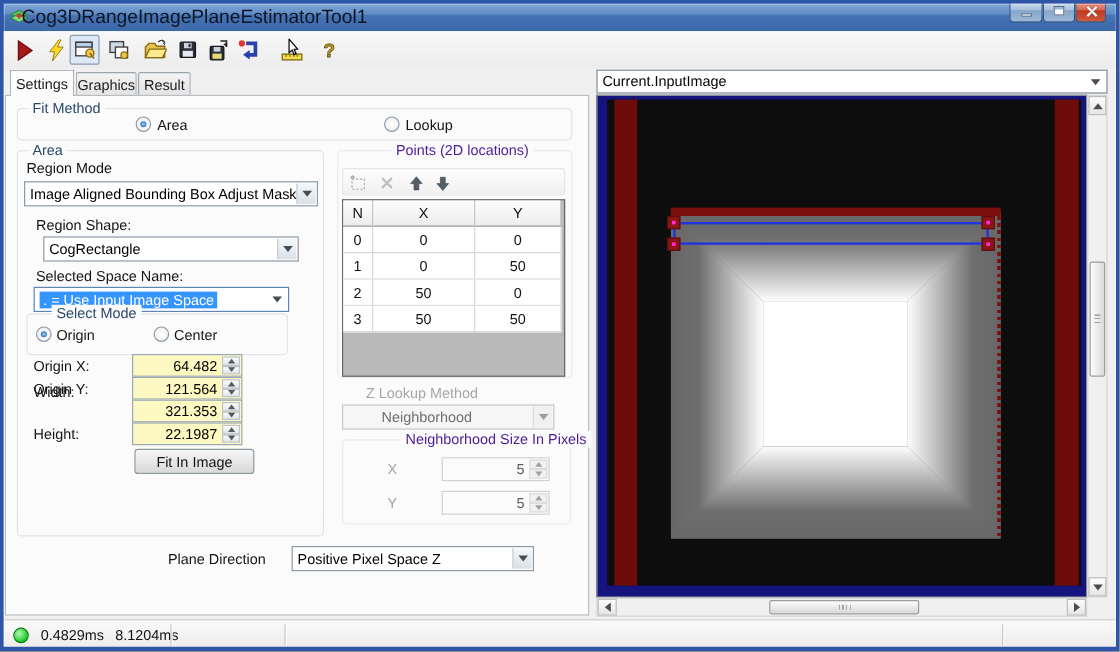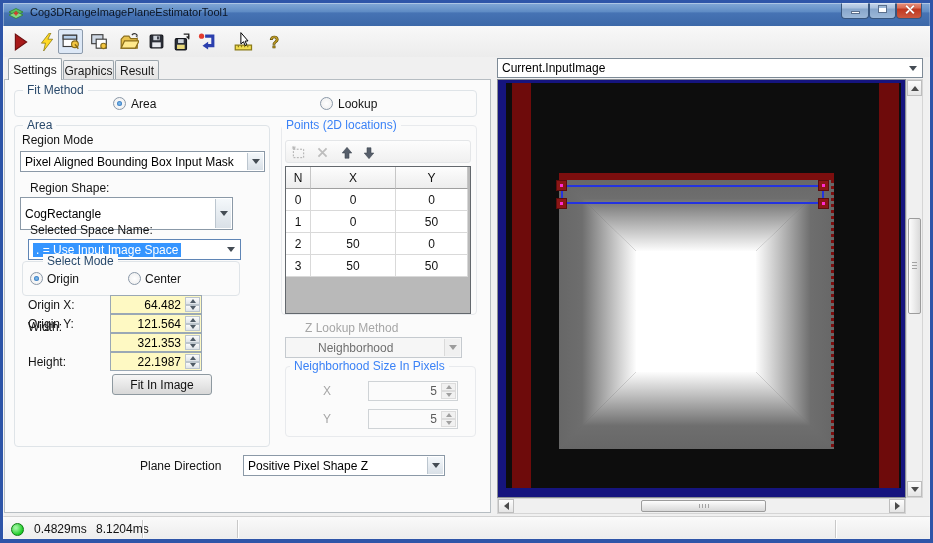--- a/index.html
+++ b/index.html
@@ -3,21 +3,21 @@
 <meta charset="utf-8">
 <style>
   html,body{margin:0;padding:0;background:#555;}
   *{box-sizing:border-box;font-family:"Liberation Sans",sans-serif;}
   .window{position:relative;width:933px;height:543px;background:#f0f0f0;overflow:hidden;}
   .win-frame{position:absolute;inset:0;border:3px solid #2e55a8;border-bottom-width:4px;pointer-events:none;z-index:60;
              box-shadow:inset 1px 1px 0 rgba(255,255,255,.35), inset -1px -1px 0 rgba(255,255,255,.2);}
   
   .titlebar{position:absolute;left:0;top:0;width:933px;height:26px;
             background:linear-gradient(180deg,#8fb2dd 0%,#5f8cc5 45%,#4673b4 50%,#3c68a8 100%);}
-  .title-text{position:absolute;left:30px;top:6px;font-size:11px;color:#0c1524;white-space:nowrap;}
+  .title-text{position:absolute;left:18px;top:6px;font-size:16px;color:#0c1524;white-space:nowrap;}
   .title-icon{position:absolute;left:8px;top:5px;width:16px;height:16px;}
   .cap-btn{position:absolute;top:0;height:19px;border:1px solid #38567e;border-top:none;border-radius:0 0 4px 4px;
            display:flex;align-items:center;justify-content:center;}
   .cap-btn.minmax{background:linear-gradient(180deg,#dbe7f5 0%,#a9c0dd 45%,#87a6cb 50%,#9cb8d8 100%);}
   .cap-btn.close{background:linear-gradient(180deg,#f0a796 0%,#d96a52 45%,#c1371f 50%,#cc5a40 100%);}
   .glyph-min{width:9px;height:3px;background:#fff;border:1px solid #5a6f8c;margin-top:6px;}
   .glyph-max{width:9px;height:8px;border:1px solid #5a6f8c;background:#fff;box-shadow:inset 0 2px 0 #9db8d6;}
   .glyph-x{position:relative;width:11px;height:11px;}
   .glyph-x::before,.glyph-x::after{content:'';position:absolute;left:5px;top:0;width:2px;height:11px;background:#fff;box-shadow:0 0 1px #7c2013;}
   .glyph-x::before{transform:rotate(45deg);}.glyph-x::after{transform:rotate(-45deg);}
@@ -29,21 +29,21 @@
   .tab{position:absolute;font-size:12px;display:flex;align-items:center;justify-content:center;
        border:1px solid #9aa4ab;border-bottom:none;background:linear-gradient(#f4f4f4,#e2e2e2);color:#1a1a1a;border-radius:2px 2px 0 0;}
   .tab.active{background:#fcfcfc;z-index:5;}
   .tab-page{position:absolute;left:4px;top:79px;width:487px;height:434px;background:#fbfbfb;border:1px solid #b6bdc2;}
   
   .lbl{position:absolute;font-size:12px;color:#141414;white-space:nowrap;}
   .lbl.dis{color:#a6a6a6;margin-left:20px;}
   .grp{position:absolute;border:1px solid #dfe4e8;border-radius:4px;}
   .grp-lbl{position:absolute;top:-8px;left:8px;background:#fbfbfb;padding:0 4px;font-size:12px;color:#29496b;white-space:nowrap;}
   .grp.disabled{border-color:#e8eaed;}
-  .grp.disabled .grp-lbl{color:#3b82f6;}
+  .grp.disabled .grp-lbl{color:#4c1d95;margin-left:44px;}
   .radio{position:absolute;width:13px;height:13px;border-radius:50%;border:1px solid #8a98a8;background:radial-gradient(#ffffff,#ececec);}
   .radio.sel::after{content:'';position:absolute;left:3px;top:3px;width:5px;height:5px;border-radius:50%;
                     background:radial-gradient(#7db9ea 20%,#1f67b5 80%);}
   .combo{position:absolute;background:#fff;border:1px solid #8b99a7;font-size:12px;color:#000;
          display:flex;align-items:center;padding-left:4px;}
   .combo .arrow-btn{position:absolute;right:1px;top:1px;bottom:1px;width:16px;
         background:linear-gradient(#f4f8fb,#d9e0e7);border-left:1px solid #bcc6cf;display:flex;align-items:center;justify-content:center;}
   .combo.flat .arrow-btn{background:transparent;border-left:none;}
   .combo.disabled{background:#f6f6f6;border-color:#c5cacf;color:#6f6f6f;padding-left:32px;}
   .combo.disabled .arrow-btn{background:#f0f0f0;border-left-color:#dadada;}
@@ -217,27 +217,27 @@
   <span class="radio sel" style="left:113px;top:97px;"></span>
   <span class="lbl" style="left:131px;top:97px;">Area</span>
   <span class="radio" style="left:320px;top:97px;"></span>
   <span class="lbl" style="left:338px;top:97px;">Lookup</span>
 
   <div class="grp" style="left:14px;top:125px;width:256px;height:322px;">
     <span class="grp-lbl">Area</span>
   </div>
   <span class="lbl" style="left:22px;top:133px;">Region Mode</span>
   <div class="combo" style="left:20px;top:151px;width:245px;height:21px;">
-    <span>Pixel Aligned Bounding Box Input Mask</span>
+    <span>Image Aligned Bounding Box Adjust Mask</span>
     <span class="arrow-btn">
         <span class="tri-down"></span>
       </span>
   </div>
   <span class="lbl" style="left:30px;top:181px;">Region Shape:</span>
-  <div class="combo" style="left:20px;top:197px;width:213px;height:33px;">
+  <div class="combo" style="left:36px;top:197px;width:213px;height:21px;">
     <span>CogRectangle</span>
     <span class="arrow-btn">
         <span class="tri-down"></span>
       </span>
   </div>
   <span class="lbl" style="left:30px;top:223px;">Selected Space Name:</span>
   <div class="combo" style="left:28px;top:239px;width:213px;height:21px;border-color:#5f85b5;">
     <span class="sel-text">. = Use Input Image Space</span>
     <span class="arrow-btn flat" style="background:transparent;border-left:none;">
         <span class="tri-down"></span>
@@ -387,21 +387,21 @@
           <span class="tri-u"></span>
         </span>
         <span class="spin-b">
           <span class="tri-d"></span>
         </span>
       </span>
   </div>
 
   <span class="lbl" style="left:140px;top:459px;">Plane Direction</span>
   <div class="combo" style="left:243px;top:455px;width:202px;height:21px;">
-    <span>Positive Pixel Shape Z</span>
+    <span>Positive Pixel Space Z</span>
     <span class="arrow-btn">
         <span class="tri-down"></span>
       </span>
   </div>
 
   <div class="combo flat" style="left:497px;top:58px;width:426px;height:20px;border-color:#7d8a96;">
     <span>Current.InputImage</span>
     <span class="arrow-btn" style="background:transparent;border-left:none;">
         <span class="tri-down"></span>
       </span>

